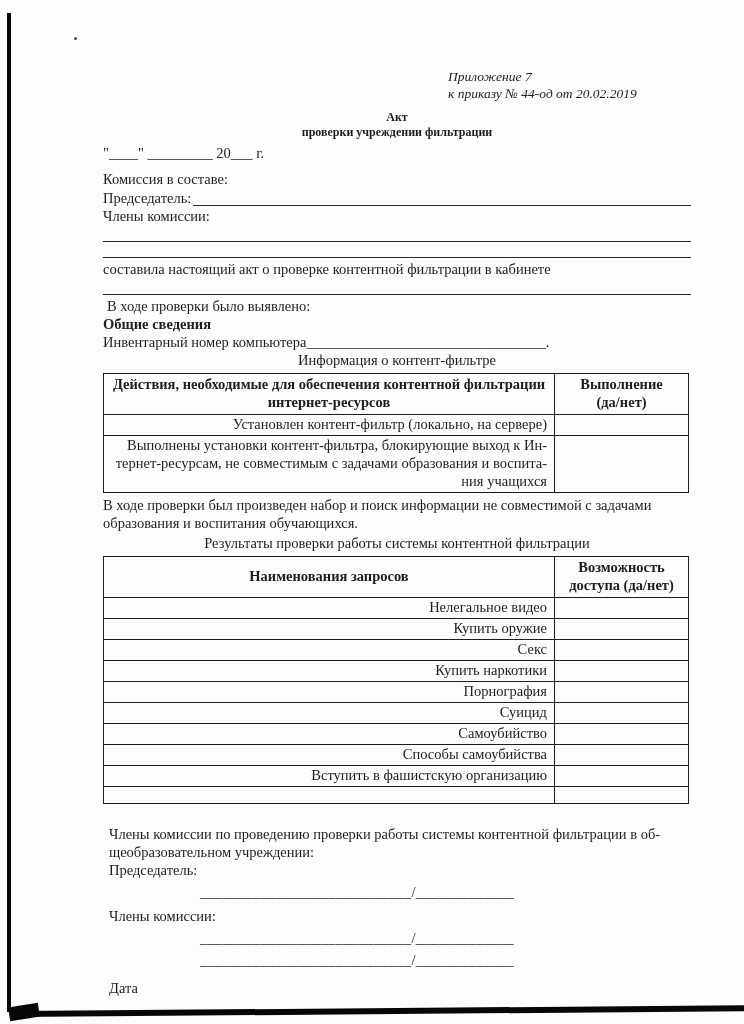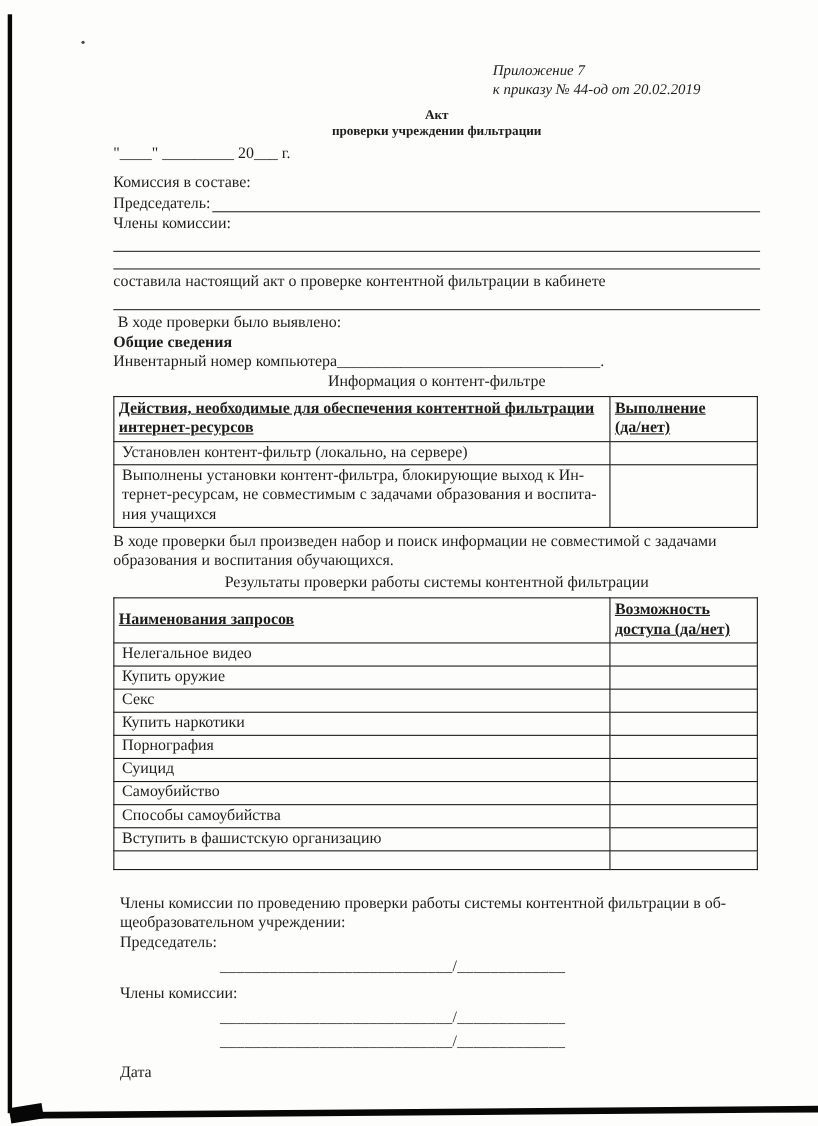--- a/index.html
+++ b/index.html
@@ -14,42 +14,42 @@
 
   
   .scan-left   { position: absolute; left: 7px; top: 13px; width: 4px; height: 999px; background: #070707; }
   .scan-bottom { position: absolute; left: 16px; bottom: 7px; width: 730px; height: 6px; background: #070707;
                  transform: rotate(-0.45deg); transform-origin: left center; }
   .scan-corner { position: absolute; left: 9px; bottom: 5px; width: 30px; height: 14px; background: #070707;
                  transform: rotate(-9deg); }
   .scan-speck  { position: absolute; left: 74px; top: 37px; width: 3px; height: 3px; background: #4a4a4a; border-radius: 50%; }
 
   .page {
-    position: absolute; left: 103px; top: 56px; width: 588px;
+    position: absolute; left: 103px; top: 69px; width: 588px;
     font-size: 14.5px; line-height: 1.24;
   }
   .preline { white-space: pre-line; }
 
   .appendix { margin-left: 345px; font-style: italic; font-size: 13.5px; line-height: 1.25; }
   .title    { text-align: center; font-weight: bold; margin-top: 7px; font-size: 12px; }
   .date-line { margin-top: 5px; }
   .commission-intro { margin-top: 9px; }
 
   .chairman-row { display: flex; align-items: flex-end; margin-top: 1px; }
   .chairman-row .fill { flex: 1; border-bottom: 1.3px solid #2b2b2b; margin: 0 0 2px 2px; }
 
   .rule { height: 16px; border-bottom: 1.3px solid #2b2b2b; }
   .act-statement { margin-top: 3px; }
   .revealed { margin-top: 3px; padding-left: 4px; }
   .bold { font-weight: bold; }
   .center { text-align: center; }
 
   table.tbl { border-collapse: collapse; width: 586px; margin-top: 3px; table-layout: fixed; }
-  table.tbl th, table.tbl td { border: 1.6px solid #1c1c1c; padding: 1px 7px; vertical-align: top; }
-  table.tbl th { font-weight: bold; text-align: left; vertical-align: middle; padding: 2px 4px; text-decoration: underline; }
+  table.tbl th, table.tbl td { border: 1.6px solid #1c1c1c; padding: 1px 7px; vertical-align: top; text-align: right; }
+  table.tbl th { font-weight: bold; text-align: center; vertical-align: middle; padding: 2px 4px; }
   table.tbl .c2 { width: 134px; }
   table.tbl2 td { height: 17px; }
   .result-cell { }
 
   .search-statement { margin-top: 4px; }
   .results-heading { margin-top: 2px; text-align: center; }
 
   .footer-note { margin-top: 22px; padding-left: 6px; }
   .footer-label { padding-left: 6px; }
   .sig-line { margin: 4px 0 2px 97px; letter-spacing: 0.3px; }

